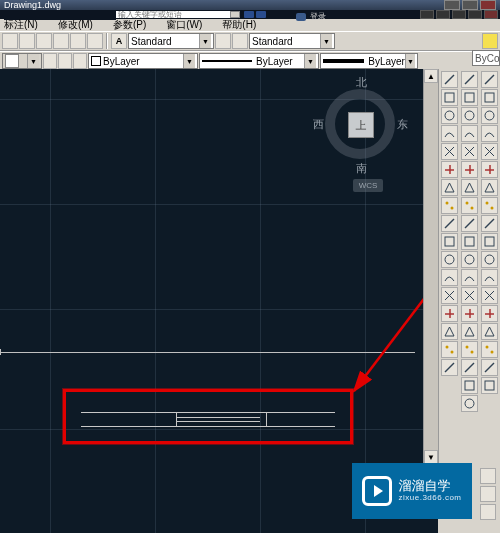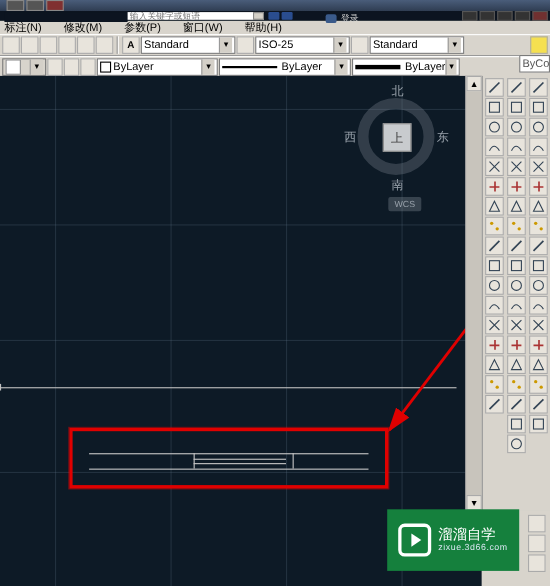--- a/index.html
+++ b/index.html
@@ -61,38 +61,39 @@
 .red-arrow { position: absolute; pointer-events: none; }
 
 
 .viewcube { position: absolute; right: 30px; top: 8px; width: 95px; height: 95px; }
 .ring { position: absolute; left: 12px; top: 12px; width: 70px; height: 70px; border: 10px solid rgba(120,130,140,0.35); border-radius: 50%; }
 .cube-face { position: absolute; left: 35px; top: 35px; width: 26px; height: 26px; background: #c8cbce; display: flex; align-items: center; justify-content: center; font-size: 11px; color: #3a3a3a; border: 1px solid #888; }
 .dir { position: absolute; color: #9aa3ac; font-size: 11px; }
 .wcs { position: absolute; left: 40px; top: 102px; width: 30px; height: 13px; background: rgba(120,130,140,0.4); color: #9aa3ac; display: flex; align-items: center; justify-content: center; font-size: 8px; border-radius: 2px; }
 
 
-.brand { position: absolute; left: 352px; top: 463px; width: 120px; height: 56px; background: #15803d; display: flex; align-items: center; justify-content: center; gap: 6px; }
+.brand { position: absolute; left: 352px; top: 463px; width: 120px; height: 56px; background: #0369a1; display: flex; align-items: center; justify-content: center; gap: 6px; }
 .brand .play { width: 30px; height: 30px; border: 3px solid #fff; border-radius: 6px; display: flex; align-items: center; justify-content: center; }
 .brand .play::after { content: ""; border-left: 9px solid #fff; border-top: 6px solid transparent; border-bottom: 6px solid transparent; margin-left: 2px; }
 .brand .txt { color: #fff; font-size: 13px; display: flex; flex-direction: column; line-height: 1.1; }
 .brand .txt .sub { font-size: 8px; letter-spacing: 0.5px; color: #dce8f4; }
 
 
 .right-scroll { position: absolute; left: 423px; top: 69px; width: 15px; height: 395px; background: #d8d4cc; border-left: 1px solid #999; display: flex; flex-direction: column; }
 .right-scroll .arrow { height: 14px; background: #e8e4dc; border: 1px solid #aaa; display: flex; align-items: center; justify-content: center; font-size: 8px; }
 .right-scroll .track { flex: 1; background: #c8c4bc; }
 
 
 .bycol-clip { position: absolute; right: 0; top: 50px; width: 28px; height: 16px; background: #fff; border: 1px solid #7a7a7a; font-size: 10px; padding-left: 2px; display: flex; align-items: center; color: #555; }
 </style>
 </head>
 <body>
 
 <div class="titlebar">
+  <span class="title">Drawing1.dwg</span>
   <div class="winbtn"></div>
   <div class="winbtn"></div>
   <div class="winbtn" style="background:#803030"></div>
 </div>
 
 <div class="searchbar">
   <div class="season-btn-area"></div>
   <input class="cmd-input" placeholder="输入关键字或短语" style="">
   <div class="dd-after"></div>
   <div class="srch-ico">
@@ -127,24 +128,20 @@
   <div class="tbicon"></div>
   <div class="tbicon"></div>
   <div class="tbicon"></div>
   <div class="divider"></div>
   <div class="tbicon" style="color:#000;font-weight:bold">A</div>
   <div class="combo" style="width:86px">
     <span>Standard</span>
     <div class="dd">▼</div>
   </div>
   <div class="tbicon"></div>
-  <div class="combo" style="width:86px">
-    <span>ISO-25</span>
-    <div class="dd">▼</div>
-  </div>
   <div class="tbicon"></div>
   <div class="combo" style="width:86px">
     <span>Standard</span>
     <div class="dd">▼</div>
   </div>
   <div class="tbicon" style="margin-left:auto;background:#f5e050"></div>
 </div>
 
 <div class="tbrow">
   <div class="combo" style="width:40px;background:#d8d4cc">

